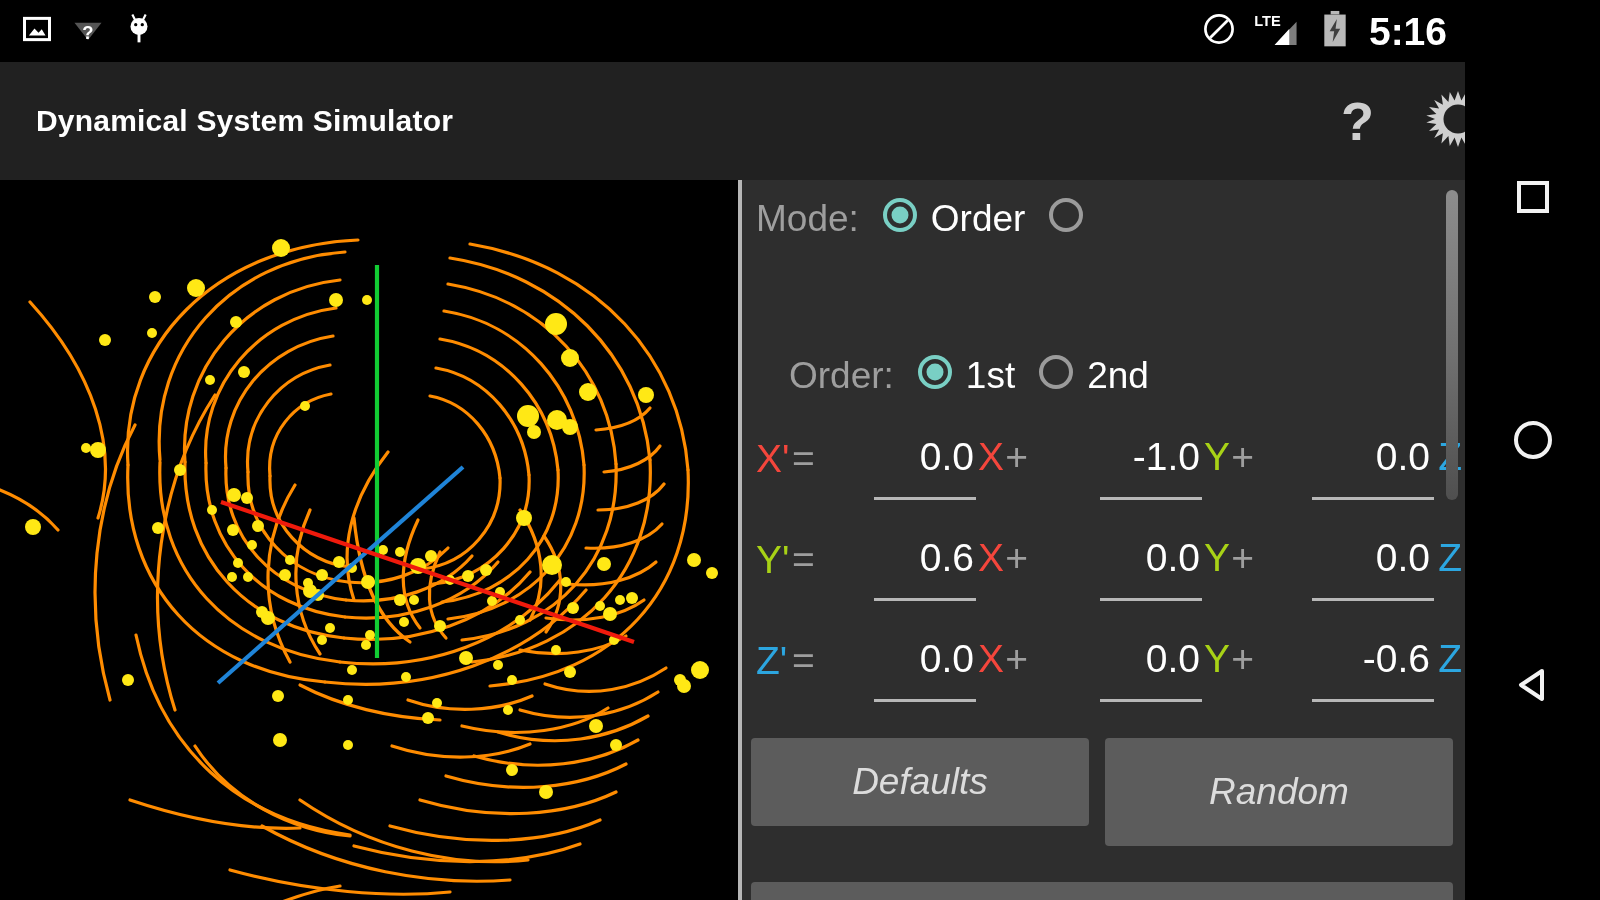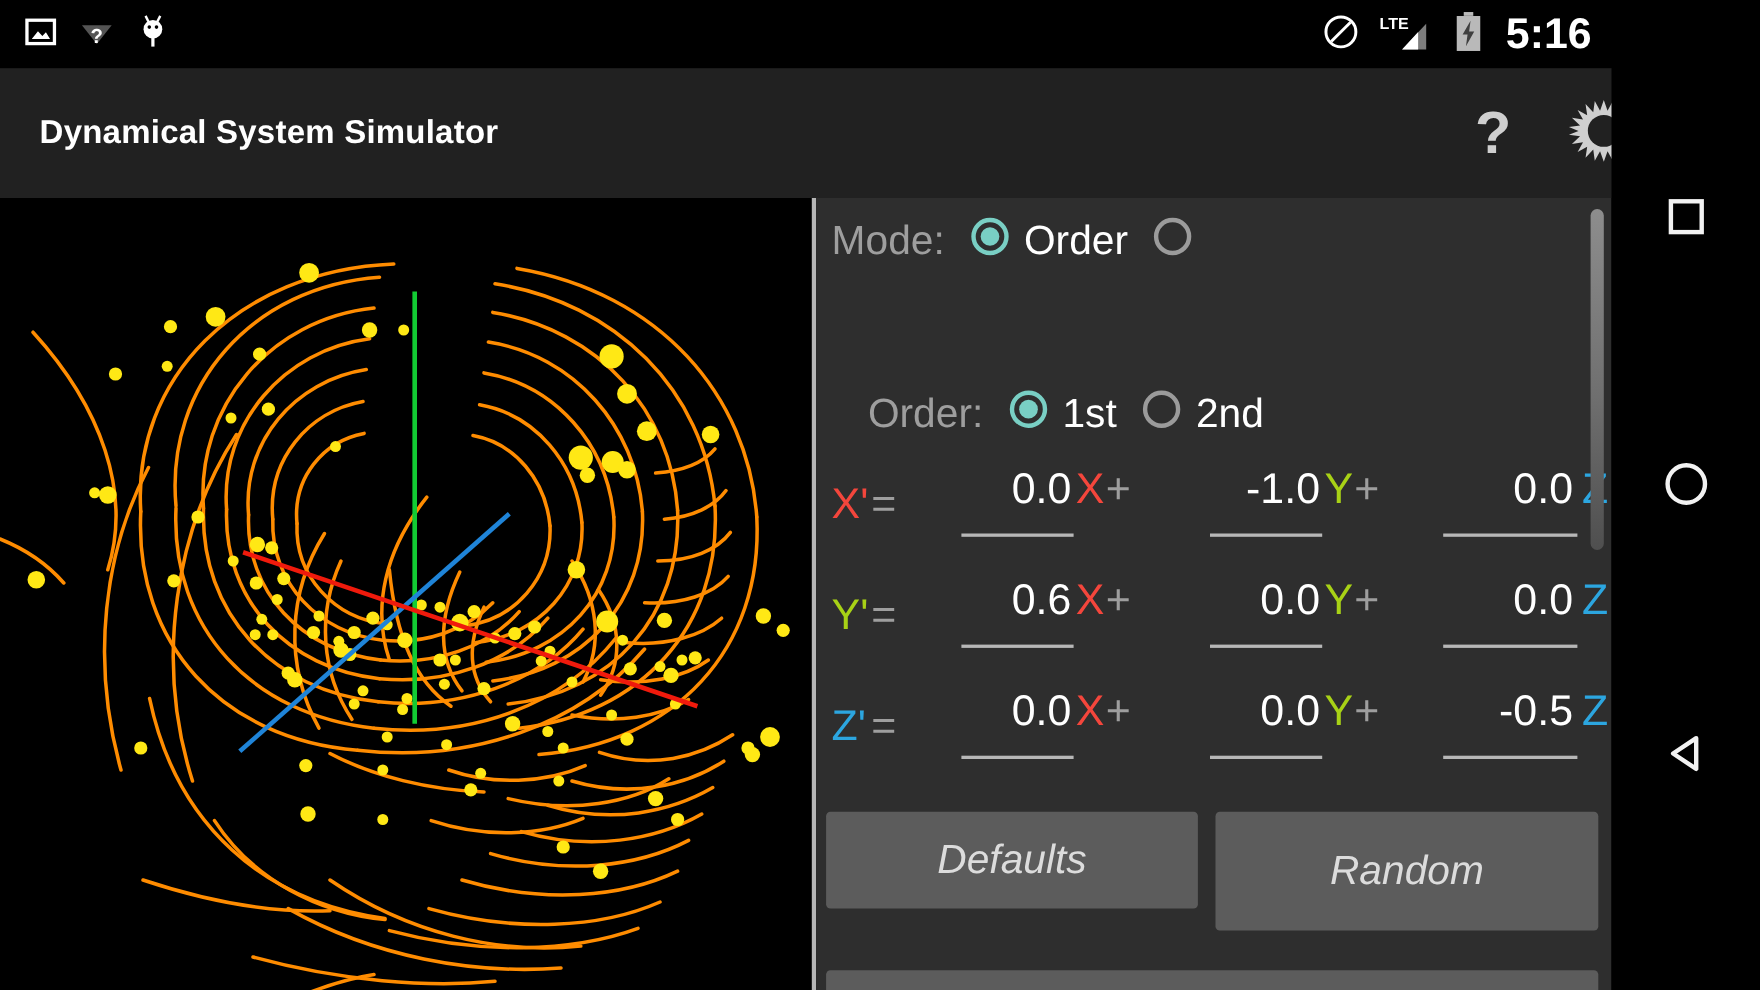--- a/index.html
+++ b/index.html
@@ -161,21 +161,21 @@
     font-weight: 400;
   }
   .meq {
     position: absolute;
     top: 14px;
     color: #9e9e9e;
     font-size: 39px;
   }
   .cell {
     position: absolute;
-    top: 0;
+    top: 12px;
     width: 212px;
     height: 62px;
   }
   .cell .num {
     position: absolute;
     right: 54px;
     top: 0;
     color: #ffffff;
     font-size: 39px;
     line-height: 1.15;
@@ -622,21 +622,21 @@
           <span class="plus">+</span>
           <span class="uline"></span>
         </div>
         <div class="cell" style="left:300px;">
           <span class="num">0.0</span>
           <span class="sym cY">Y</span>
           <span class="plus">+</span>
           <span class="uline"></span>
         </div>
         <div class="cell lastcol" style="left:520px;">
-          <span class="num">-0.5</span>
+          <span class="num">-0.6</span>
           <span class="sym cZ">Z</span>
           <span class="uline"></span>
         </div>
       </div>
     </div>
 
     <div class="btn" id="btn-defaults">Defaults</div>
     <div class="btn" id="btn-random">Random</div>
     <div class="btn" id="btn-third"></div>
   </div>

